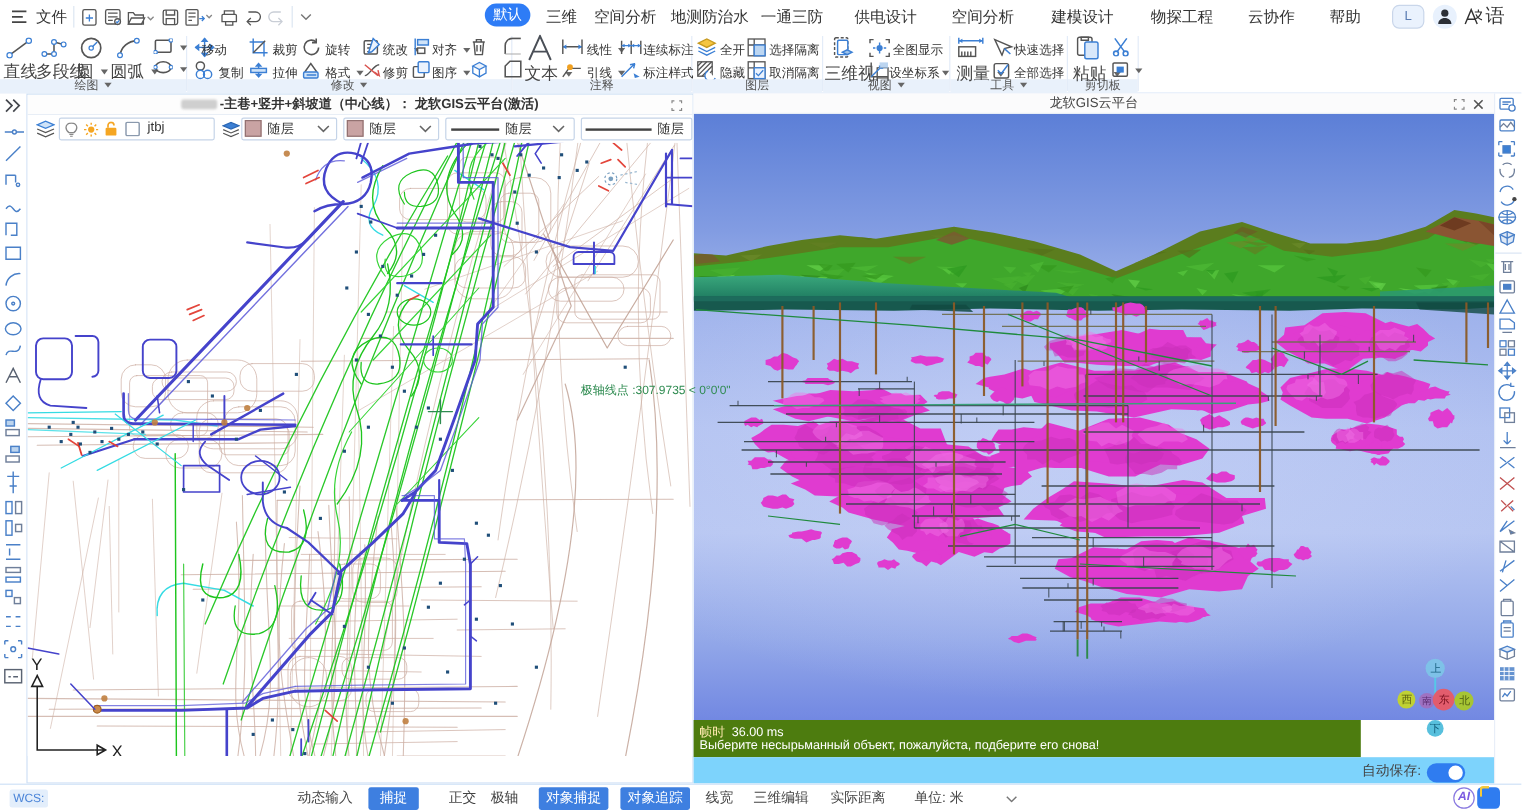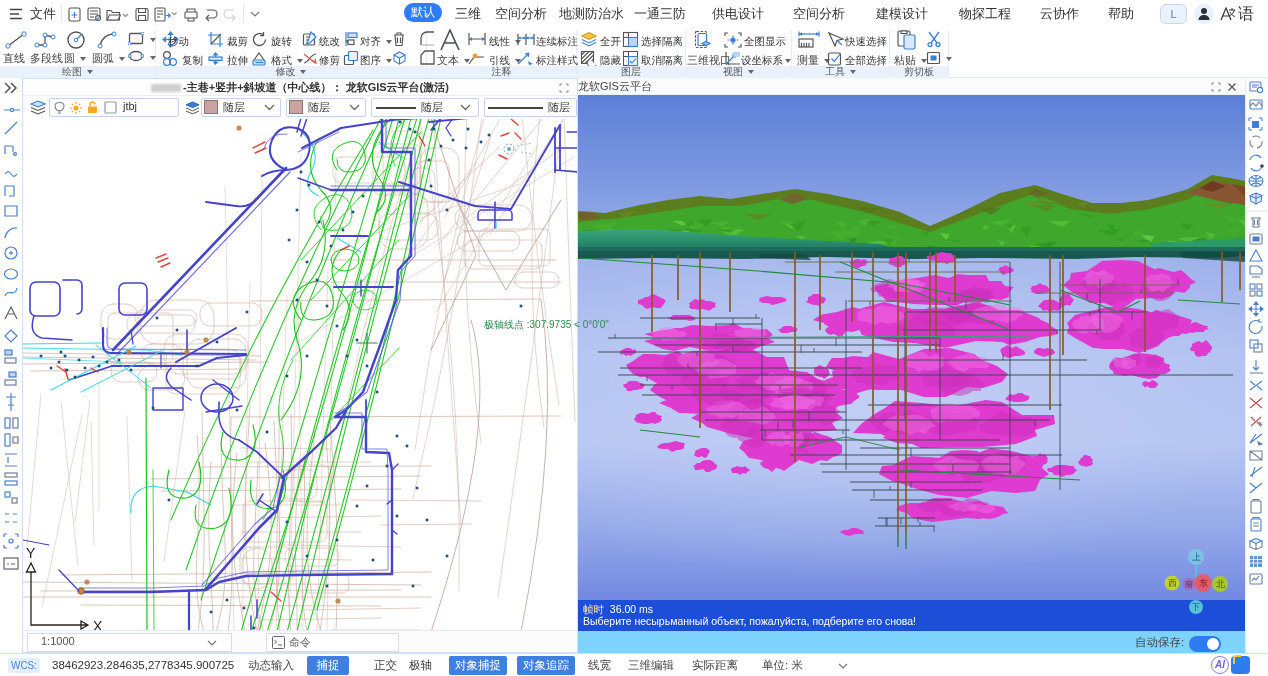--- a/index.html
+++ b/index.html
@@ -11,40 +11,40 @@
 
 #menubar{position:absolute;left:0;top:0;width:1268px;height:28px;background:#fff;}
 #menubar .mi{position:absolute;top:0;height:28px;line-height:28px;font-size:13px;color:#333;}
 #pill{position:absolute;left:404px;top:3px;width:38px;height:19px;background:#2e7cf6;border-radius:10px;
   color:#fff;font-size:12px;text-align:center;line-height:19px;}
 
 
 #ribbon{position:absolute;left:0;top:28px;width:1268px;height:50px;background:#fff;border-bottom:1px solid #dce8f8;}
 .rlabelrow{position:absolute;top:38px;height:12px;background:#e9f1fb;font-size:10px;color:#555;text-align:center;line-height:12px;}
 .gsep{position:absolute;top:2px;width:1px;height:46px;background:#e3ecf8;}
-.rlab{font-size:11px;color:#444;white-space:nowrap;}
+.rlab{font-size:14px;color:#444;white-space:nowrap;}
 .rtxt{font-size:10.5px;color:#333;white-space:nowrap;}
 .caret{display:inline-block;width:0;height:0;border-left:3px solid transparent;border-right:3px solid transparent;border-top:4px solid #666;vertical-align:middle;margin-left:2px;}
 
 
 #lstrip{position:absolute;left:0;top:78px;width:22px;height:575px;background:#fff;}
 #rstrip{position:absolute;left:1245px;top:78px;width:23px;height:575px;background:#fff;border-left:1px solid #e8eef8;}
 
 #p2d{position:absolute;left:22px;top:78px;width:556px;height:575px;background:#fff;border:1px solid #cfe0f5;}
 #p2d-title{position:absolute;left:0;top:0;width:554px;height:17px;background:#fdfdfd;border-bottom:1px solid #e8eef6;
   font-size:11px;font-weight:bold;color:#333;text-align:center;line-height:17px;}
 #p2d-layerrow{position:absolute;left:0;top:17px;width:554px;height:23px;background:#fff;}
 #p2d-canvas{position:absolute;left:0;top:40px;width:554px;height:511px;background:#fff;overflow:hidden;}
 #p2d-bottom{position:absolute;left:0;top:551px;width:554px;height:22px;background:#fcfcfd;border-top:1px solid #e4ecf6;}
 
 #p3d{position:absolute;left:578px;top:78px;width:667px;height:575px;background:#fff;}
 #p3d-title{position:absolute;left:0;top:0;width:667px;height:17px;background:#fbfbfc;border-bottom:1px solid #e8eef6;
-  font-size:11px;color:#444;line-height:17px;}
+  font-size:11px;color:#444;text-align:center;line-height:17px;}
 #p3d-canvas{position:absolute;left:0;top:17px;width:667px;height:505px;overflow:hidden;}
-#p3d-bluebar{position:absolute;left:0;top:522px;width:667px;height:31px;background:#1d4ed8;color:#fff;}
+#p3d-bluebar{position:absolute;left:0;top:522px;width:556px;height:31px;background:#4d7c0f;color:#fff;}
 #p3d-autosave{position:absolute;left:0;top:553px;width:667px;height:22px;background:#7dd3fc;}
 
 
 #statusbar{position:absolute;left:0;top:653px;width:1268px;height:23px;background:#fff;border-top:1px solid #cfe2f7;}
 .sitem{position:absolute;top:0;height:23px;line-height:23px;font-size:11.5px;color:#444;}
 .spill{position:absolute;top:2px;height:19px;line-height:19px;font-size:11.5px;color:#fff;background:#3e7fe0;border-radius:2px;text-align:center;}
 
 
 #toggle{position:absolute;left:1189px;top:636px;width:32px;height:16px;border-radius:8px;background:#2f7cf0;}
 #toggle::after{content:"";position:absolute;right:2px;top:2px;width:12px;height:12px;border-radius:6px;background:#fff;}
@@ -832,33 +832,20 @@
             <path d="M516 146 l14 -3 M520 152 l12 2" stroke="#9ab8d0" stroke-width="1" stroke-dasharray="2 2" fill="none"></path>
             <g stroke="#222" stroke-width="1.3" fill="none">
               <path d="M30 572 L30 625 L78 625"></path>
               <path d="M30 563 l-4.5 9 h9 z" fill="none"></path>
               <path d="M78 625 l9 0 m0 0 l-7 -4 v8 z" fill="none"></path>
             </g>
             <text x="25" y="558" font-size="14" fill="#222" font-family="Liberation Sans, sans-serif">Y</text>
             <text x="92" y="631" font-size="14" fill="#222" font-family="Liberation Sans, sans-serif">X</text>
           </g>
         </svg></div>
-    <div id="p2d-bottom">
-      <div class="abs" style="left:4px;top:2px;width:205px;height:19px;border:1px solid #d8dee8;background:#fff"></div>
-      <div class="abs" style="left:18px;top:4px;font-size:11px;color:#555">1:1000</div>
-      <svg class="abs" style="left:184px;top:9px" width="10" height="6" viewBox="0 0 10 6">
-          <path d="M1 1l4 4 4-4" fill="none" stroke="#777" stroke-width="1.2"></path>
-        </svg>
-      <div class="abs" style="left:243px;top:2px;width:133px;height:19px;border:1px solid #d8dee8;background:#fff"></div>
-      <svg class="abs" style="left:249px;top:5px" width="13" height="13" viewBox="0 0 13 13">
-          <rect x="0.5" y="0.5" width="12" height="12" rx="1" fill="none" stroke="#666"></rect>
-          <path d="M2.5 4l2 2-2 2M6 9h4" stroke="#666" fill="none"></path>
-        </svg>
-      <div class="abs" style="left:266px;top:4px;font-size:11px;color:#555">命令</div>
-    </div>
   </div>
   <div id="p3d">
     <div id="p3d-title">龙软GIS云平台
 <svg class="abs" style="right:24px;top:4px" width="10" height="10" viewBox="0 0 10 10">
           <g stroke="#888" fill="none">
             <path d="M1 3V1h2M7 1h2v2M9 7v2H7M3 9H1V7"></path>
           </g>
         </svg>
 <svg class="abs" style="right:8px;top:4px" width="10" height="10" viewBox="0 0 10 10">
           <path d="M1.5 1.5l7 7M8.5 1.5l-7 7" stroke="#555" stroke-width="1.3"></path>
@@ -1391,21 +1378,20 @@
           <path d="M4 463v6l6 2.5 6-2.5v-6M10 465.5V471"></path>
         <rect x="4" y="478" width="12" height="11" fill="#4a80c8" stroke="none" opacity="0.85"></rect>
           <path d="M4 481.5h12M4 485h12M7.5 478v11M11.5 478v11" stroke="#fff" stroke-width="0.8"></path>
         <rect x="4" y="496" width="12" height="10" rx="1"></rect>
           <path d="M6 503l2-3 2 2 3-4" stroke="#4a80c8"></path>
       </g>
     </svg>
   </div>
   <div id="statusbar">
     <div class="abs" style="left:8px;top:4px;width:32px;height:15px;background:#e3eefb;border-radius:2px;color:#4a84d8;font-size:10px;line-height:15px;text-align:center">WCS:</div>
-    <div class="sitem" style="left:52px;color:#333">38462923.284635,2778345.900725</div>
     <div class="sitem" style="left:248px">动态输入</div>
     <div class="spill" style="left:307px;width:42px">捕捉</div>
     <div class="sitem" style="left:374px">正交</div>
     <div class="sitem" style="left:409px">极轴</div>
     <div class="spill" style="left:449px;width:58px">对象捕捉</div>
     <div class="spill" style="left:517px;width:58px">对象追踪</div>
     <div class="sitem" style="left:588px">线宽</div>
     <div class="sitem" style="left:628px">三维编辑</div>
     <div class="sitem" style="left:692px">实际距离</div>
     <div class="sitem" style="left:762px">单位: 米</div>

